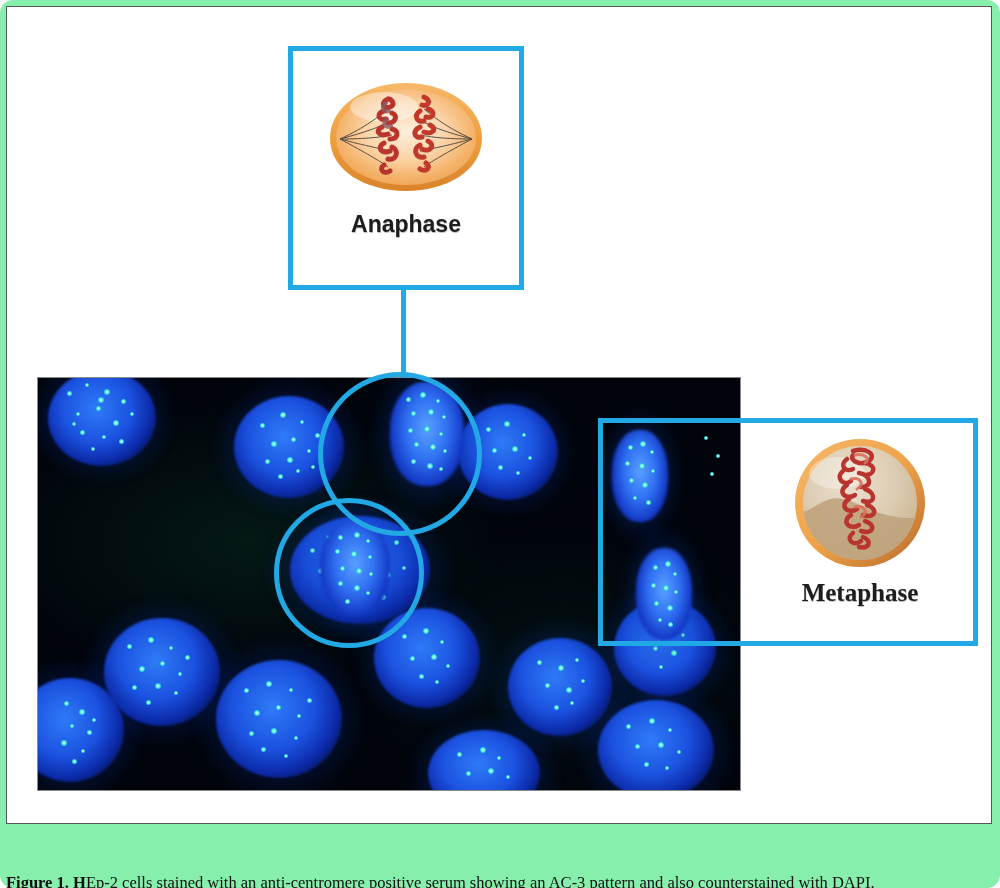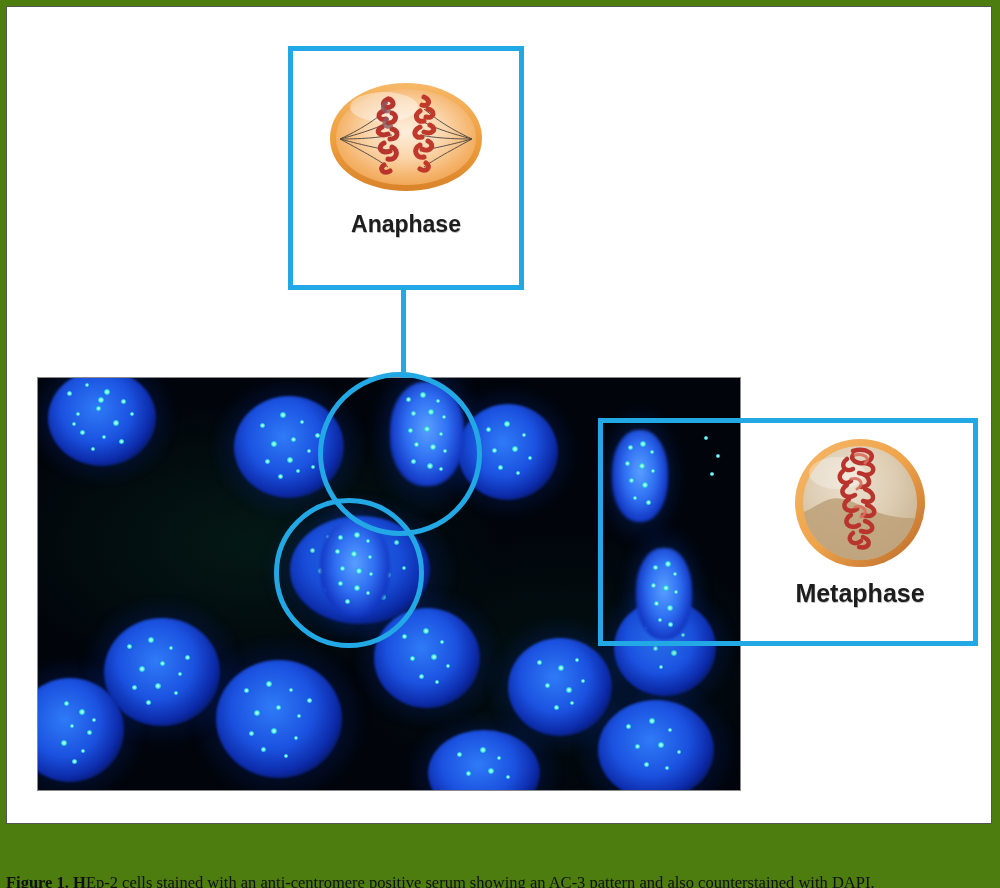--- a/index.html
+++ b/index.html
@@ -1,18 +1,18 @@
 <!DOCTYPE html>
 <html><head>
 <meta charset="utf-8">
 <style>
   html,body{margin:0;padding:0;background:#ffffff;}
   body{width:1000px;height:888px;overflow:hidden;font-family:"Liberation Sans",sans-serif;}
 
-  #figure-root{position:relative;width:1000px;height:888px;background:#4d7c0f;}
+  #figure-root{position:relative;width:1000px;height:888px;background:#86efac;border-radius:13px;}
 
   
   #figure-frame{
     position:absolute;left:6px;top:6px;width:986px;height:818px;
     border:1px solid #555;background:#fff;box-sizing:border-box;
   }
 
   
   #micrograph{
     position:absolute;left:38px;top:378px;width:702px;height:412px;
@@ -83,21 +83,21 @@
     background:transparent;
   }
   #metaphase-white{
     position:absolute;left:144px;top:0;right:0;bottom:0;background:#fff;
   }
   #metaphase-inner{
     position:absolute;left:144px;top:0;right:0;bottom:0;
     display:flex;flex-direction:column;align-items:center;justify-content:flex-start;
   }
   #metaphase-cell-wrap{margin-top:14px;width:138px;height:132px;position:relative;}
-  #metaphase-box .phase-caption{margin-top:10px;font-size:25px;}
+  #metaphase-box .phase-caption{margin-top:10px;font-size:25px;font-family:Liberation Serif, serif;}
 
   
   #caption{
     position:absolute;left:6px;top:832px;width:990px;
     font-family:"Liberation Serif",serif;
     font-size:16.5px;line-height:1.42;color:#111;margin-top:39px;
   }
   #caption .lead{font-weight:bold;}
   .cap-line{white-space:nowrap;}
 </style>

